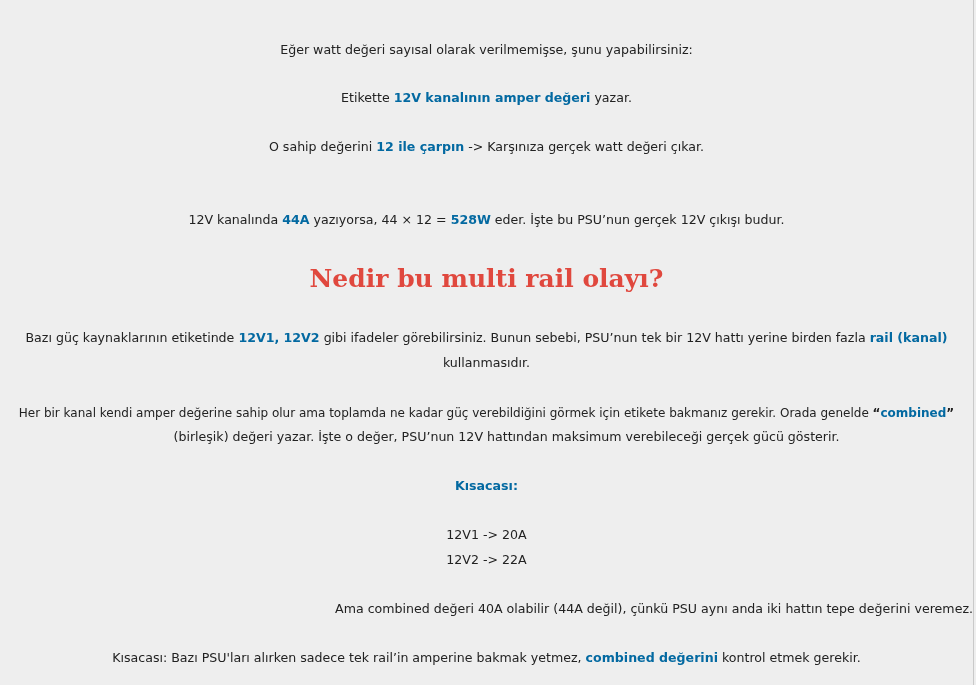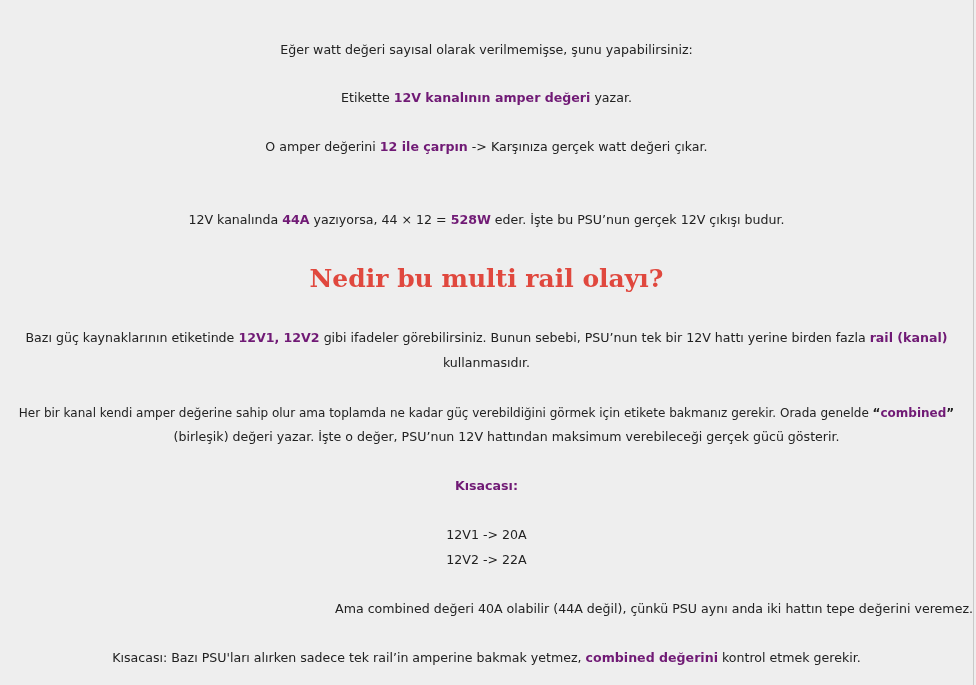--- a/index.html
+++ b/index.html
@@ -34,21 +34,21 @@
     }
     .line {
       position: absolute;
       left: 0;
       width: 973px;
       text-align: center;
       line-height: 18px;
       white-space: nowrap;
     }
     .hl {
-      color: #701a75;
+      color: #0369a1;
       font-weight: bold;
     }
     .q {
       color: #222222;
       font-weight: bold;
     }
     h2.heading {
       position: absolute;
       left: 0;
       width: 973px;
@@ -68,21 +68,21 @@
 
   <div class="line" style="top:32px;">
     <span>Eğer watt değeri sayısal olarak verilmemişse, şunu yapabilirsiniz:</span>
   </div>
 
   <div class="line" style="top:80px;">
     <span>Etikette </span><span class="hl">12V kanalının amper değeri</span><span> yazar.</span>
   </div>
 
   <div class="line" style="top:129px;">
-    <span>O amper değerini </span><span class="hl">12 ile çarpın</span><span> -&gt; Karşınıza gerçek watt değeri çıkar.</span>
+    <span>O sahip değerini </span><span class="hl">12 ile çarpın</span><span> -&gt; Karşınıza gerçek watt değeri çıkar.</span>
   </div>
 
 
   <div class="line" style="top:202px;">
     <span>12V kanalında </span><span class="hl">44A</span><span> yazıyorsa, 44 × 12 = </span><span class="hl">528W</span><span> eder. İşte bu PSU’nun gerçek 12V çıkışı budur.</span>
   </div>
 
   <h2 class="heading" style="top:254px;">Nedir bu multi rail olayı?</h2>
 
   <div class="line" style="top:320px;">

